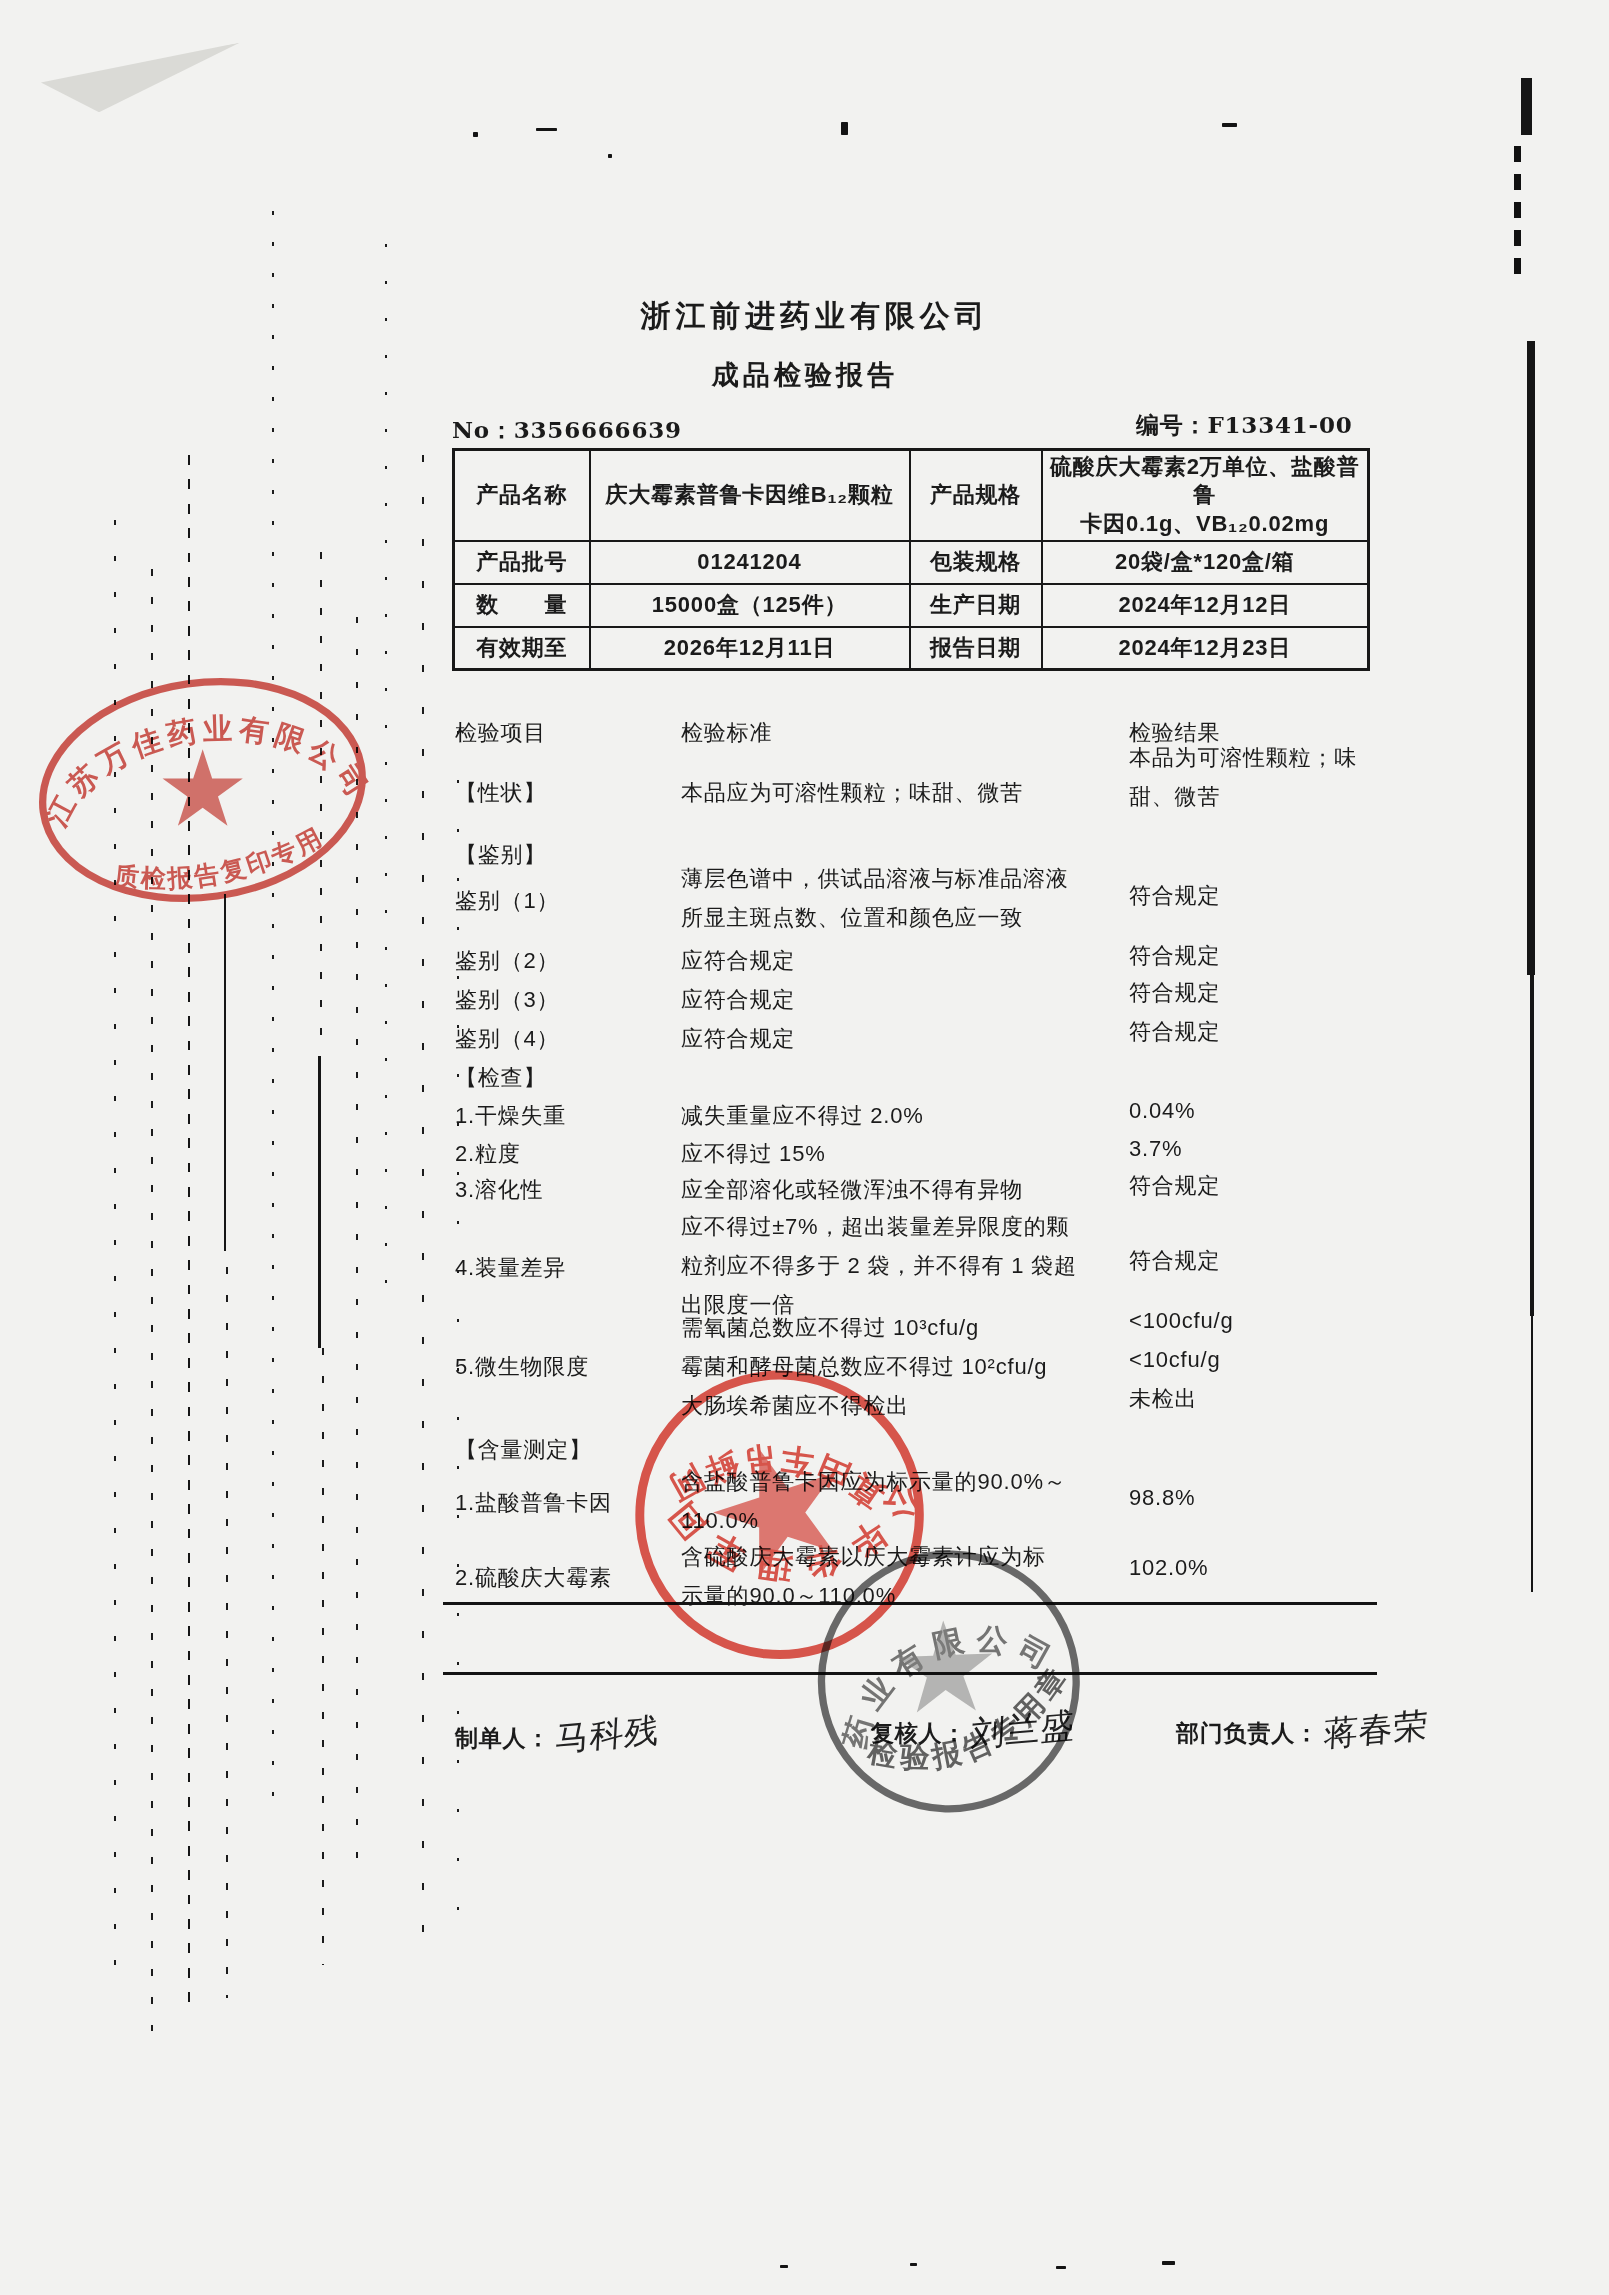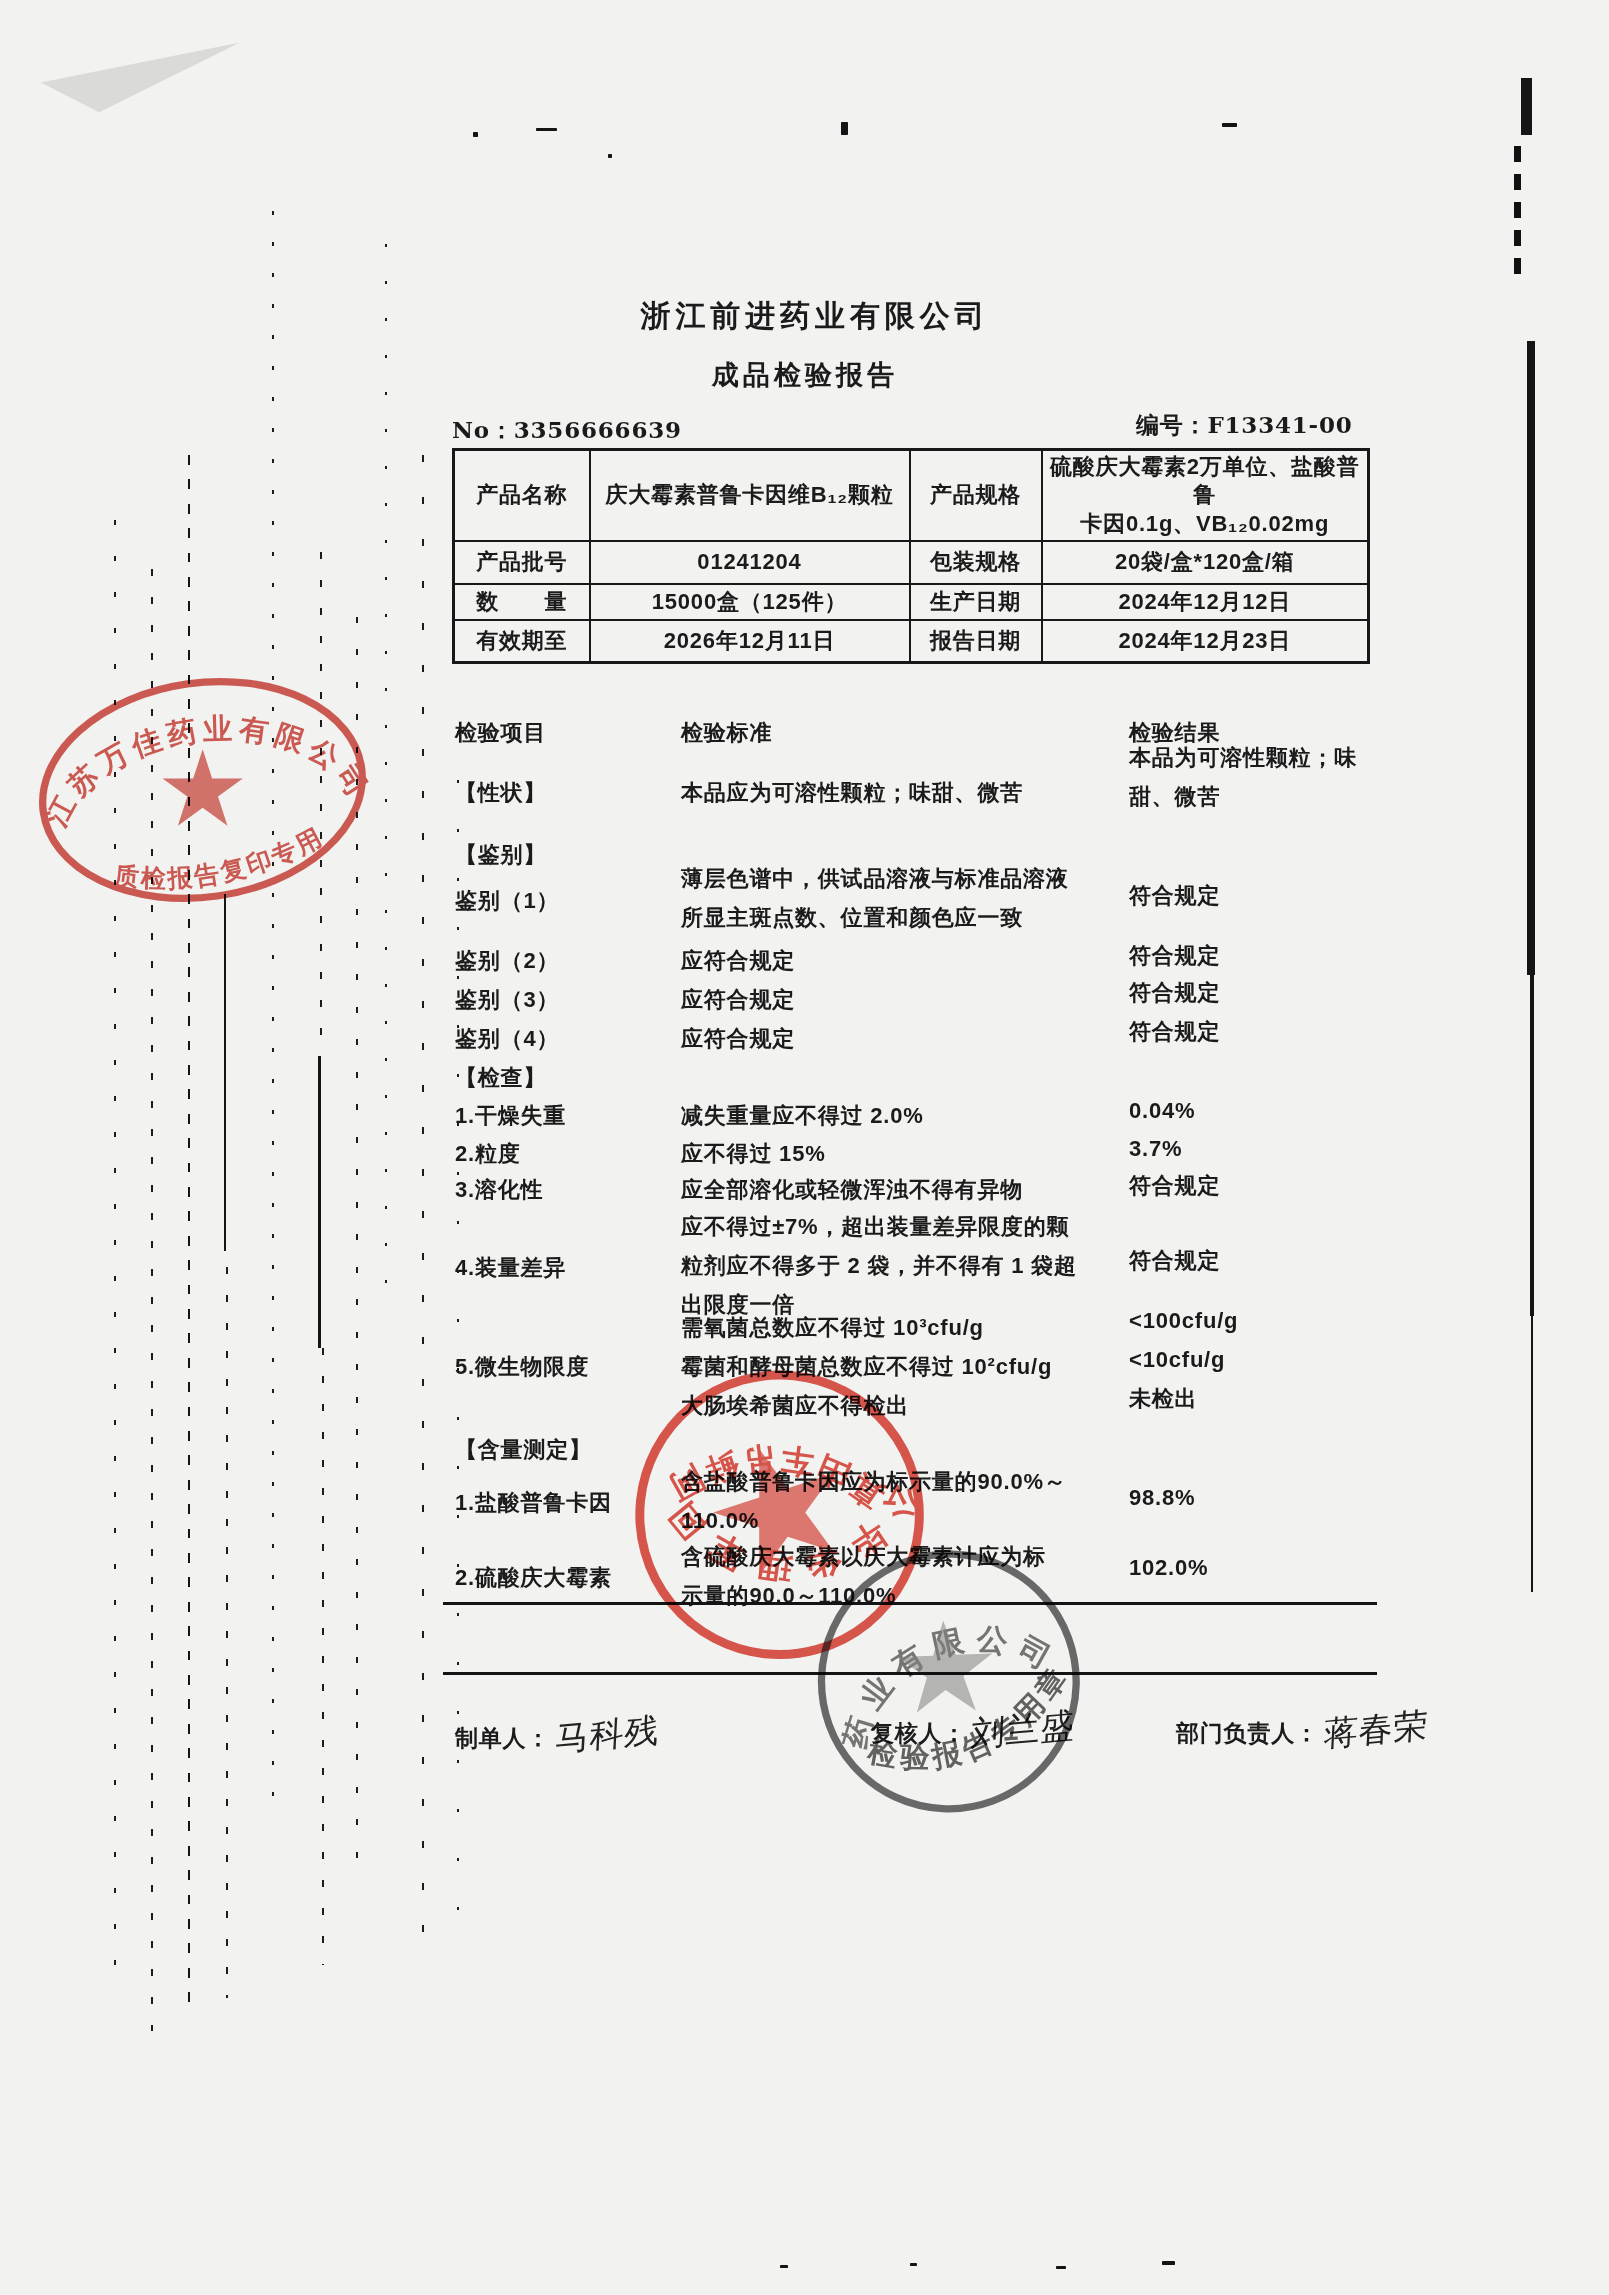--- a/index.html
+++ b/index.html
@@ -17,21 +17,21 @@
 
   
   table.info{position:absolute;left:452px;top:448px;border-collapse:collapse;table-layout:fixed;
              background:transparent;}
   table.info td{border:2.4px solid #181818;font-size:22px;font-weight:700;text-align:center;
                 vertical-align:middle;padding:1.6px 3.2px;letter-spacing:0.8px;white-space:pre-line;line-height:1.3;}
   table.info{border:3.2px solid #181818;}
 
   
   .irow{position:absolute;left:455px;width:958px;height:0;}
-  .c{position:absolute;top:0;font-size:22px;font-weight:700;letter-spacing:0.8px;white-space:pre-line;line-height:39px;}
+  .c{position:absolute;top:0;font-size:22px;font-weight:400;letter-spacing:0.8px;white-space:pre-line;line-height:39px;}
   .c.item{left:0;width:215px;}
   .c.std{left:226px;width:467px;}
   .c.res{left:674px;width:260px;}
 
   
   .hrule{position:absolute;background:#141414;}
   .conclusion{left:455px;top:1615px;font-size:23px;width:926px;}
 
   
   .sig-label{font-size:23px;font-weight:700;letter-spacing:0.8px;}
@@ -103,21 +103,21 @@
       <td>产品规格</td>
       <td>硫酸庆大霉素2万单位、盐酸普鲁
 卡因0.1g、VB₁₂0.02mg</td>
     </tr>
     <tr style="height:43px">
       <td>产品批号</td>
       <td>01241204</td>
       <td>包装规格</td>
       <td>20袋/盒*120盒/箱</td>
     </tr>
-    <tr style="height:36px">
+    <tr style="height:43px">
       <td>数　　量</td>
       <td>15000盒（125件）</td>
       <td>生产日期</td>
       <td>2024年12月12日</td>
     </tr>
     <tr style="height:43px">
       <td>有效期至</td>
       <td>2026年12月11日</td>
       <td>报告日期</td>
       <td>2024年12月23日</td>

